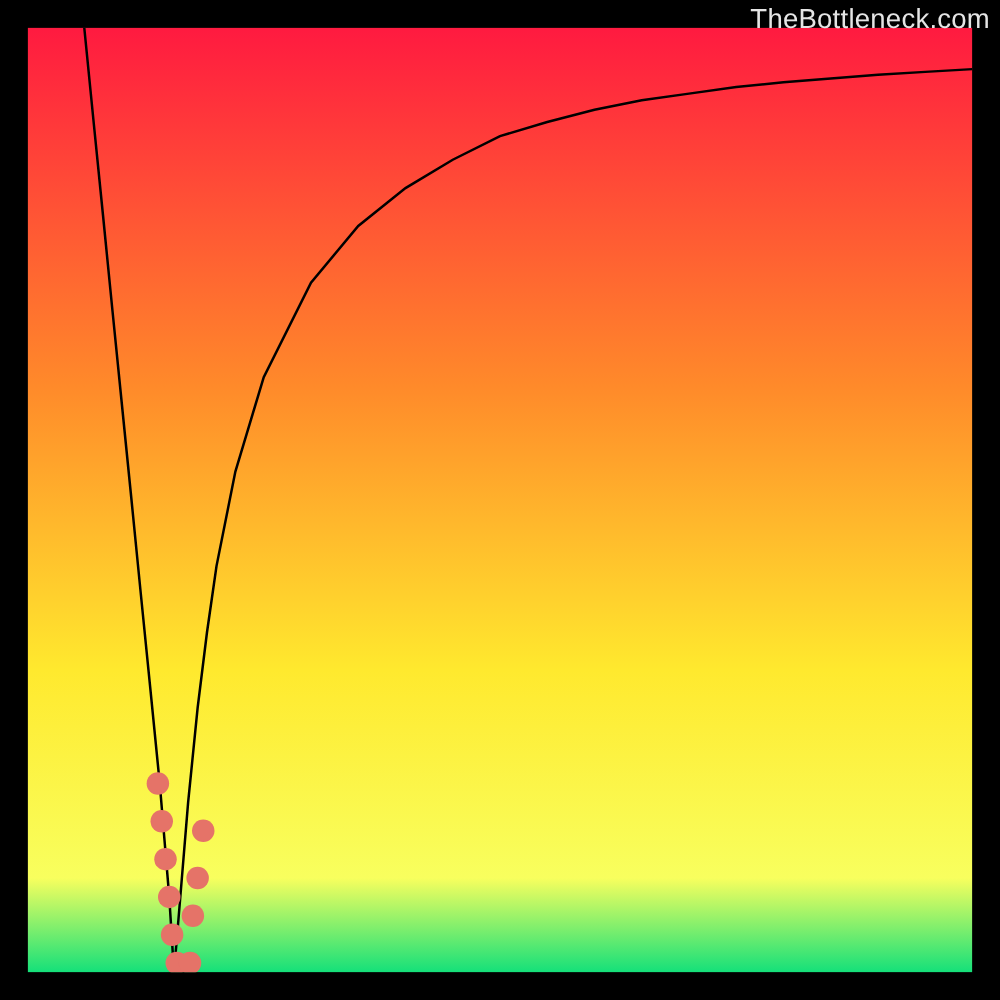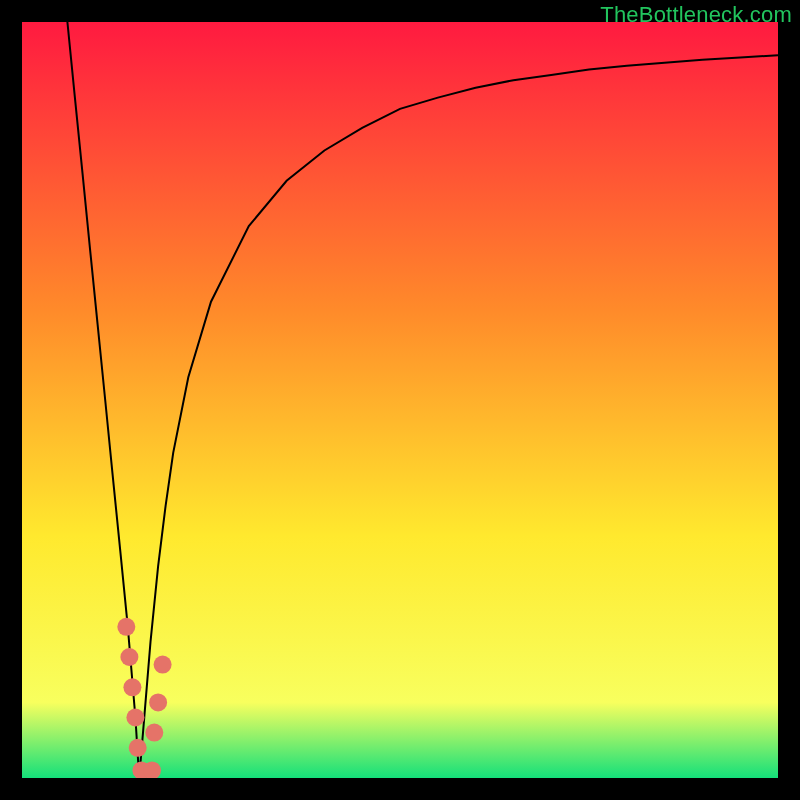--- a/index.html
+++ b/index.html
@@ -28,21 +28,21 @@
   .gradient {
     position: absolute;
     inset: 0;
   }
   .watermark {
     position: absolute;
     top: 2px;
     right: 8px;
     font-size: 22px;
     font-weight: 500;
-    color: #22c55e;
+    color: #e5e5e5;
     letter-spacing: 0.2px;
     user-select: none;
   }
   svg { display: block; }
 </style>
 </head>
 <body>
 
 <div class="stage">
   <div class="plot">

